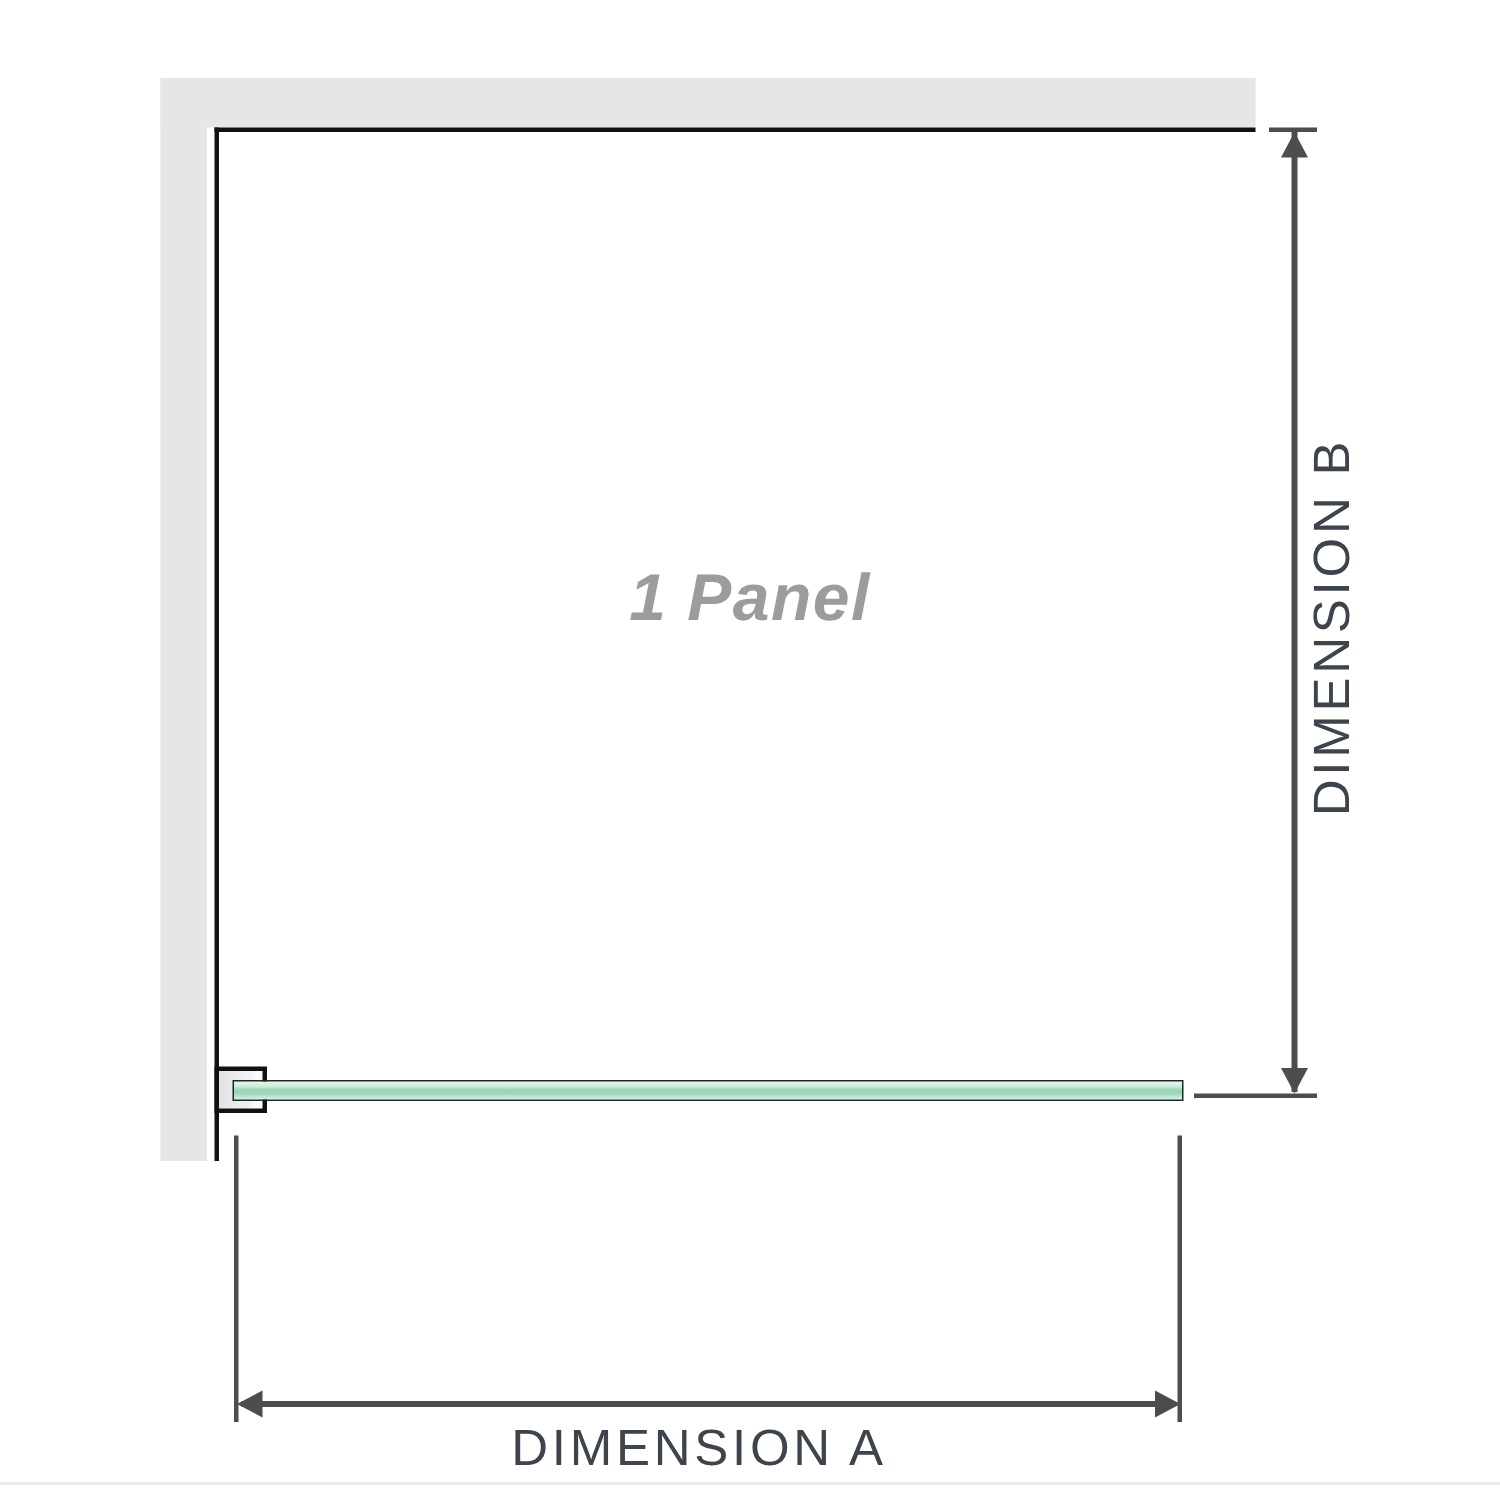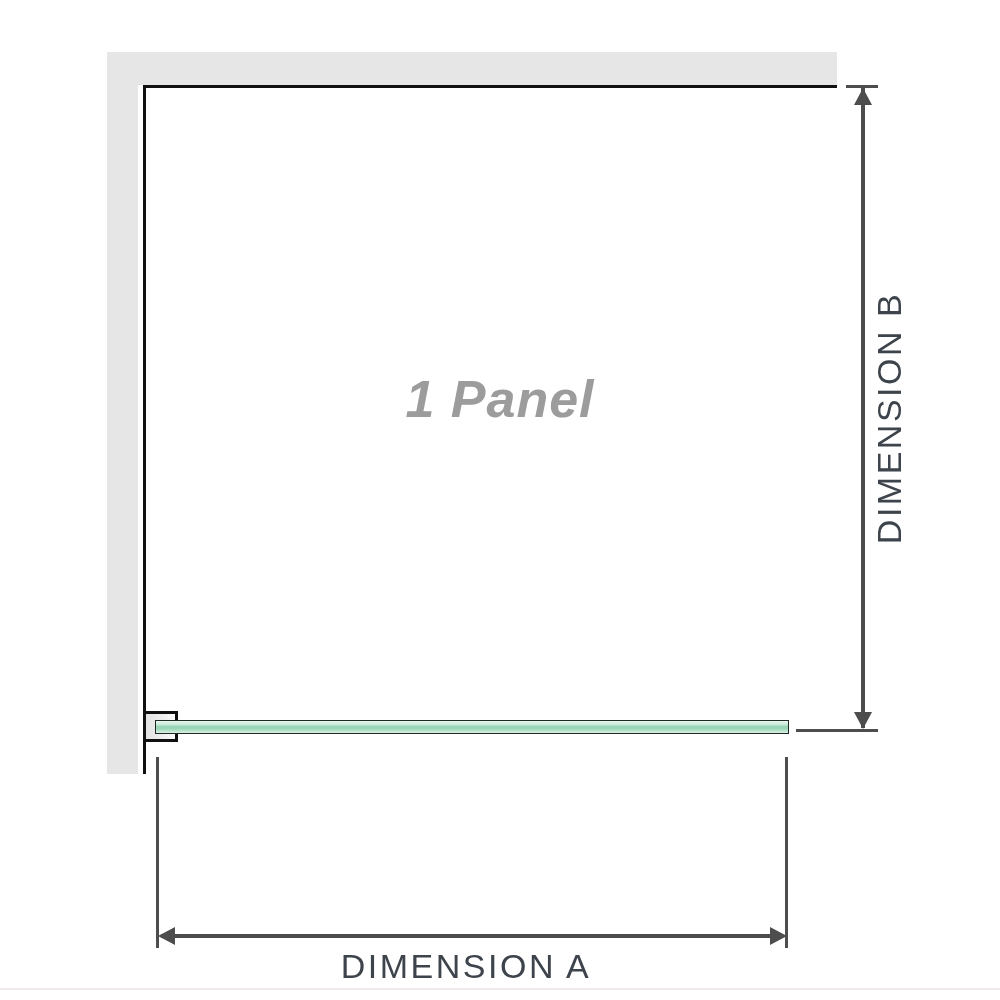--- a/index.html
+++ b/index.html
@@ -50,21 +50,21 @@
       var(--glass-mid) 45%,
       var(--glass-mid) 62%,
       var(--glass-pale) 100%);
   }
 
   
   .panel-label{
     left:500px;top:399px;
     transform:translate(-50%,-50%);
     font-style:italic;font-weight:600;
-    font-size:52px;letter-spacing:1px;
+    font-size:44px;letter-spacing:1px;
     color:var(--label-gray);
     white-space:nowrap;
   }
 
   
   .dim{background:var(--dimension);}
   .dim-b-line{left:861px;top:88px;width:3.5px;height:640px;}
   .dim-b-tick-top{left:846px;top:85px;width:32px;height:3px;}
   .dim-b-ext-bottom{left:796px;top:729px;width:82px;height:3px;}
   .dim-a-line{left:161px;top:934px;width:622px;height:3.5px;}

